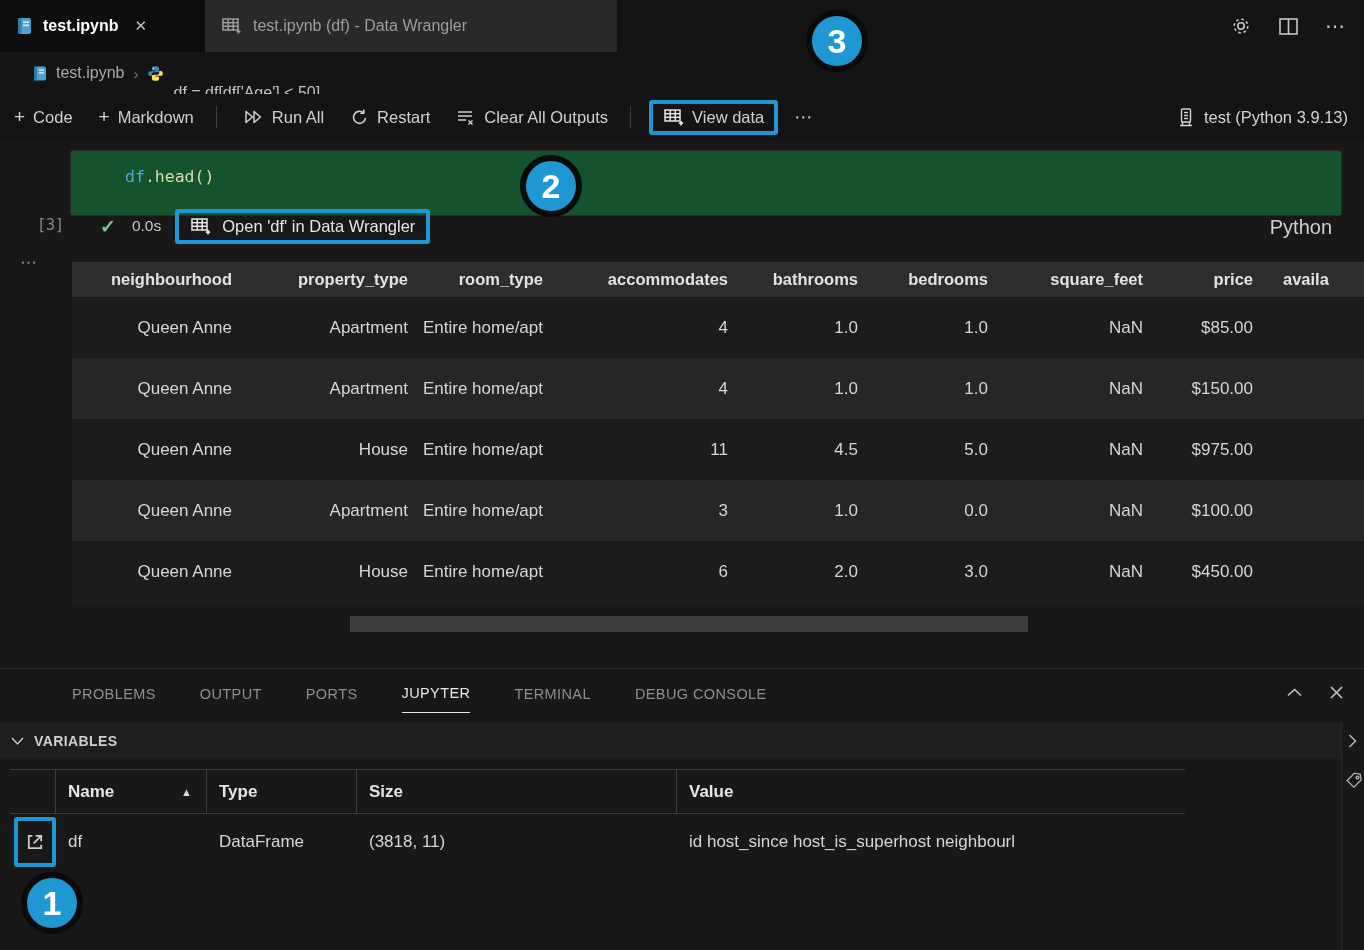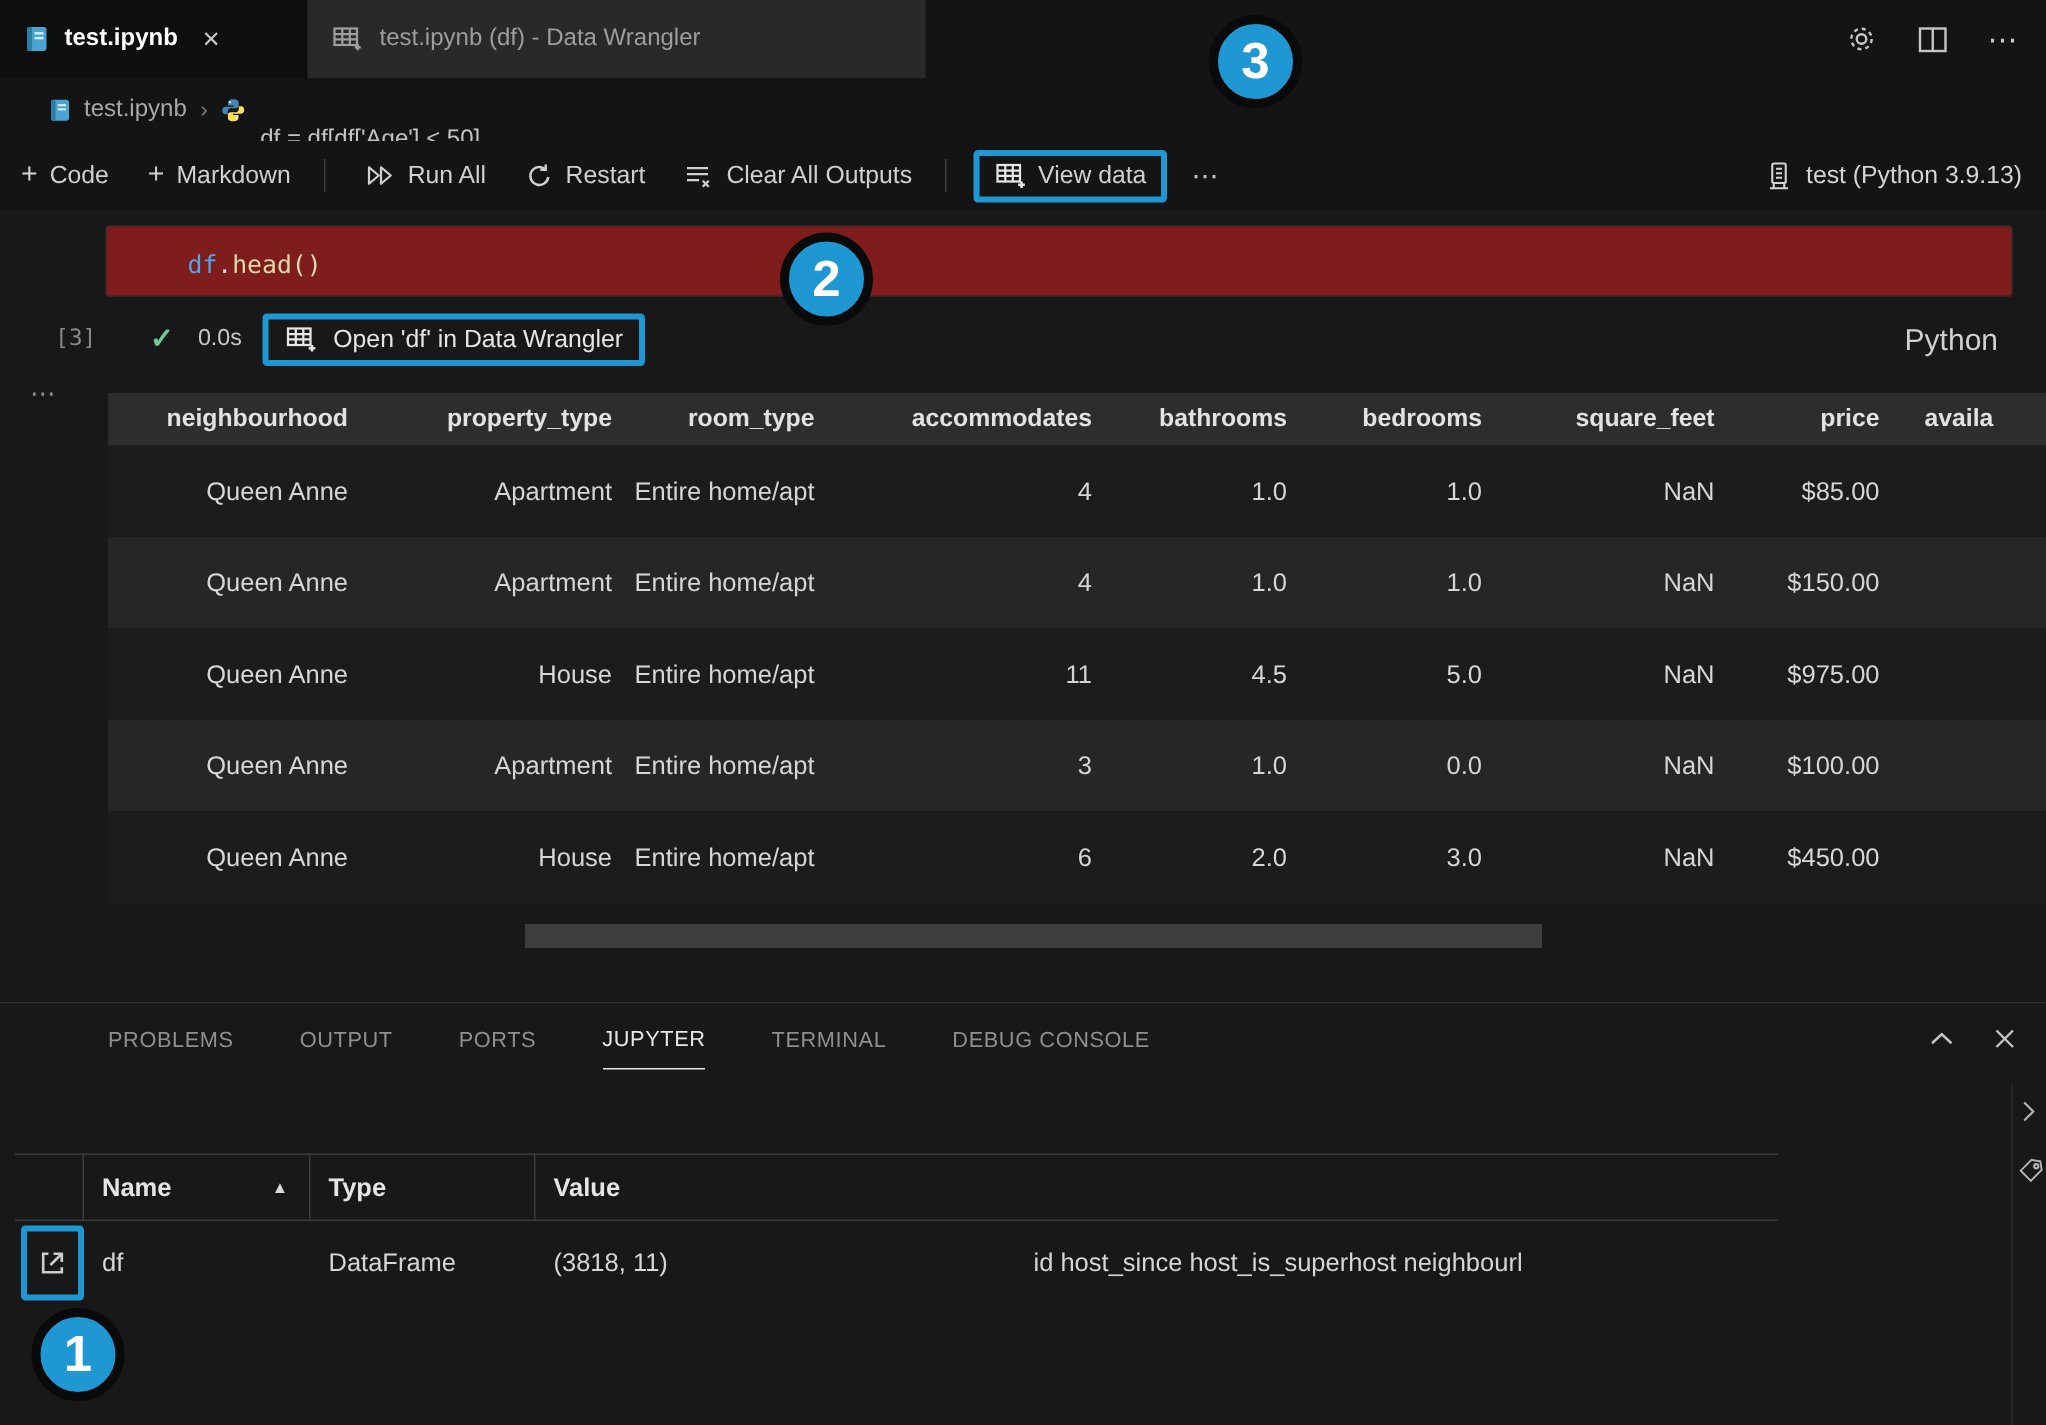--- a/index.html
+++ b/index.html
@@ -24,21 +24,21 @@
   .tb-item { display:flex; align-items:center; gap:8px; margin-left:26px; white-space:nowrap; cursor:pointer; }
   .tb-item:first-child { margin-left:14px; }
   .tb-plus { font-size:19px; color:#d0d0d0; }
   .tb-sep { width:1px; height:22px; background:#3c3c3c; margin-left:22px; }
   .hl-btn { display:flex; align-items:center; gap:6px; border:4px solid #1f97d2; border-radius:3px; padding:3px 10px; margin-left:18px; cursor:pointer; }
   .tb-ellipsis { font-size:18px; letter-spacing:1px; margin-left:16px; color:#c5c5c5; cursor:pointer; }
   #kernel-picker { position:absolute; right:16px; top:0; height:46px; display:flex; align-items:center; gap:9px; color:#d4d4d4; cursor:pointer; }
 
   
   #notebook { position:absolute; left:0; top:140px; width:1364px; height:528px; overflow:hidden; }
-  #cell-editor { position:absolute; left:70px; top:10px; width:1272px; height:48px; background:#7f1d1d; border:1px solid #2a2a2a; border-radius:3px; }
+  #cell-editor { position:absolute; left:70px; top:10px; width:1272px; height:66px; background:#14532d; border:1px solid #2a2a2a; border-radius:3px; }
   #cell-code { position:absolute; left:54px; top:16px; font-family:"DejaVu Sans Mono", monospace; font-size:16.5px; }
   .tok-var { color:#4fa8e8; } .tok-dot { color:#d4d4d4; } .tok-fn { color:#dcdcaa; }
   #exec-count { position:absolute; left:22px; top:76px; width:42px; text-align:right; color:#8a8a8a; font-family:"DejaVu Sans Mono", monospace; font-size:15px; }
   #cell-status { position:absolute; left:70px; top:64px; width:1272px; height:44px; display:flex; align-items:center; }
   #cell-check { color:#73c991; font-size:19px; font-weight:bold; margin-left:30px; }
   #cell-time { margin-left:16px; font-size:15.5px; color:#c8c8c8; }
   #open-dw-btn { display:flex; align-items:center; gap:9px; border:4px solid #1f97d2; border-radius:3px; padding:3px 11px; margin-left:14px; font-size:16.5px; color:#e6e6e6; cursor:pointer; }
   #cell-lang { position:absolute; right:32px; top:76px; font-size:20px; color:#d0d0d0; }
   #output-kebab { position:absolute; left:20px; top:112px; color:#909090; font-size:17px; letter-spacing:2px; }
 
@@ -330,20 +330,28 @@
           <path d="M2 8.5L8.5 2.5L15 8.5"></path>
         </svg>
     </span>
     <span class="icon">
       <svg width="15" height="15" viewBox="0 0 15 15" stroke="#c5c5c5" stroke-width="1.6">
           <path d="M2 2l11 11M13 2L2 13"></path>
         </svg>
     </span>
   </div>
 
+  <div id="variables-header">
+    <span class="icon">
+      <svg width="15" height="10" viewBox="0 0 15 10" fill="none" stroke="#c5c5c5" stroke-width="1.5">
+          <path d="M2 2l5.5 6L13 2"></path>
+        </svg>
+    </span>
+    <span class="label">VARIABLES</span>
+  </div>
 
   <div id="panel-side">
     <div class="side-chevron icon">
       <svg width="11" height="16" viewBox="0 0 11 16" fill="none" stroke="#b5b5b5" stroke-width="1.5">
           <path d="M2.5 2l6 6-6 6"></path>
         </svg>
     </div>
     <div class="side-tag icon">
       <svg width="20" height="20" viewBox="0 0 20 20" fill="none" stroke="#b5b5b5" stroke-width="1.4">
           <path d="M10.5 2.5l6.5 1 1 6.5-8 8-7.5-7.5z" transform="scale(0.9) translate(1,0)"></path>
@@ -354,20 +362,23 @@
 
   <div id="var-grid">
     <div class="vg-row vg-head">
       <div class="vg-cell icon-col"></div>
       <div class="vg-cell">
         <span>Name</span>
         <span class="sort-arrow">▲</span>
       </div>
       <div class="vg-cell">
           <span>Type</span>
+        </div>
+      <div class="vg-cell">
+          <span>Size</span>
         </div>
       <div class="vg-cell">
           <span>Value</span>
         </div>
     </div>
     <div class="vg-row vg-body">
       <div class="vg-cell icon-col">
         <div id="var-open-box">
           <span class="icon">
             <svg width="22" height="22" viewBox="0 0 16 16" fill="none" stroke="#cccccc" stroke-width="1.3">

